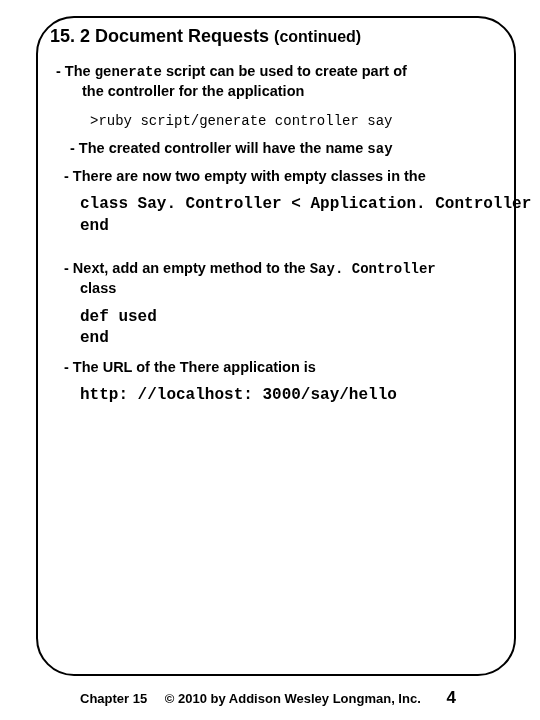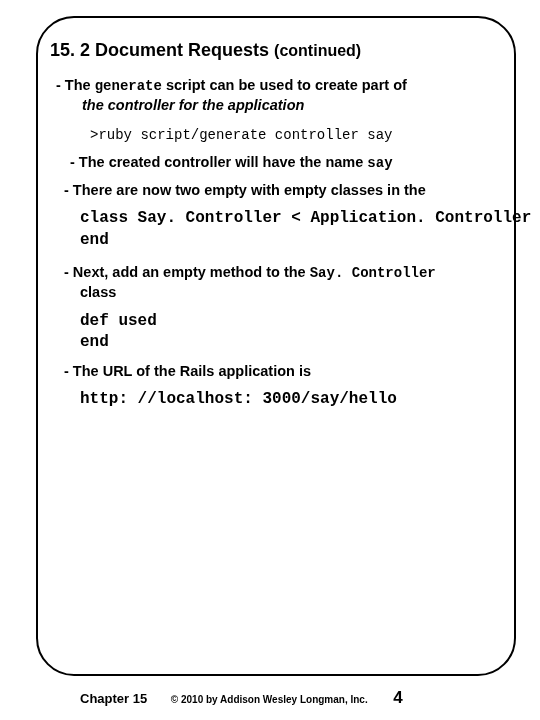--- a/index.html
+++ b/index.html
@@ -14,21 +14,21 @@
       position: absolute;
       top: 16px;
       left: 36px;
       width: 480px;
       height: 660px;
       border: 2px solid #000;
       border-radius: 38px;
     }
     .content {
       position: absolute;
-      top: 38px;
+      top: 24px;
       left: 50px;
       width: 460px;
       font-size: 14.5px;
       line-height: 1.35;
     }
     .title {
       font-weight: bold;
       font-size: 18px;
       margin-bottom: 14px;
     }
@@ -42,21 +42,20 @@
     .subheading em {
       font-style: italic;
     }
     .bullet1 {
       font-weight: bold;
       margin: 0 0 10px 6px;
       padding-right: 6px;
     }
     .bullet1-cont {
       margin-left: 26px;
-      font-style: italic;
     }
     .codeblock {
       font-family: "Courier New", monospace;
       font-weight: normal;
       font-size: 14px;
       margin: 8px 0 8px 40px;
       white-space: pre;
     }
     .codeblock2 {
       font-family: "Courier New", monospace;
@@ -83,22 +82,22 @@
       bottom: 12px;
       left: 80px;
       width: 400px;
       font-size: 13px;
       font-weight: bold;
     }
     .footer-chapter {
       display: inline-block;
     }
     .footer-copy {
-      font-size: 10px;
-      margin-left: 20px;
+      font-size: 13px;
+      margin-left: 14px;
     }
     .footer-page {
       font-size: 17px;
       margin-left: 22px;
     }
   </style>
 </head>
 <body>
 
 <div class="page-border"></div>
@@ -122,29 +121,29 @@
     <span>- The created controller will have the name </span><span class="mono">say</span>
   </div>
 
   <div class="sub-bullet" style="margin-left:14px">
     <span>- There are now two empty with empty classes in the</span>
   </div>
 
   <div class="codeblock2">class Say. Controller &lt; Application. Controller
 end</div>
 
-  <div class="sub-bullet" style="margin-top:12px;margin-left:14px">
+  <div class="sub-bullet" style="margin-top:22px;margin-left:14px">
     <span>- Next, add an empty method to the </span><span class="mono">Say. Controller</span>
     <div class="sub-bullet-cont">class</div>
   </div>
 
   <div class="codeblock2">def used
 end</div>
 
-  <div class="sub-bullet" style="margin-left:14px">- The URL of the Rails application is</div>
+  <div class="sub-bullet" style="margin-left:14px">- The URL of the There application is</div>
 
   <div class="codeblock2">http: //localhost: 3000/say/hello</div>
 
 </div>
 
 <div class="footer">
   <span class="footer-chapter">Chapter 15</span>
   <span class="footer-copy">© 2010 by Addison Wesley Longman, Inc.</span>
   <span class="footer-page">4</span>
 </div>

